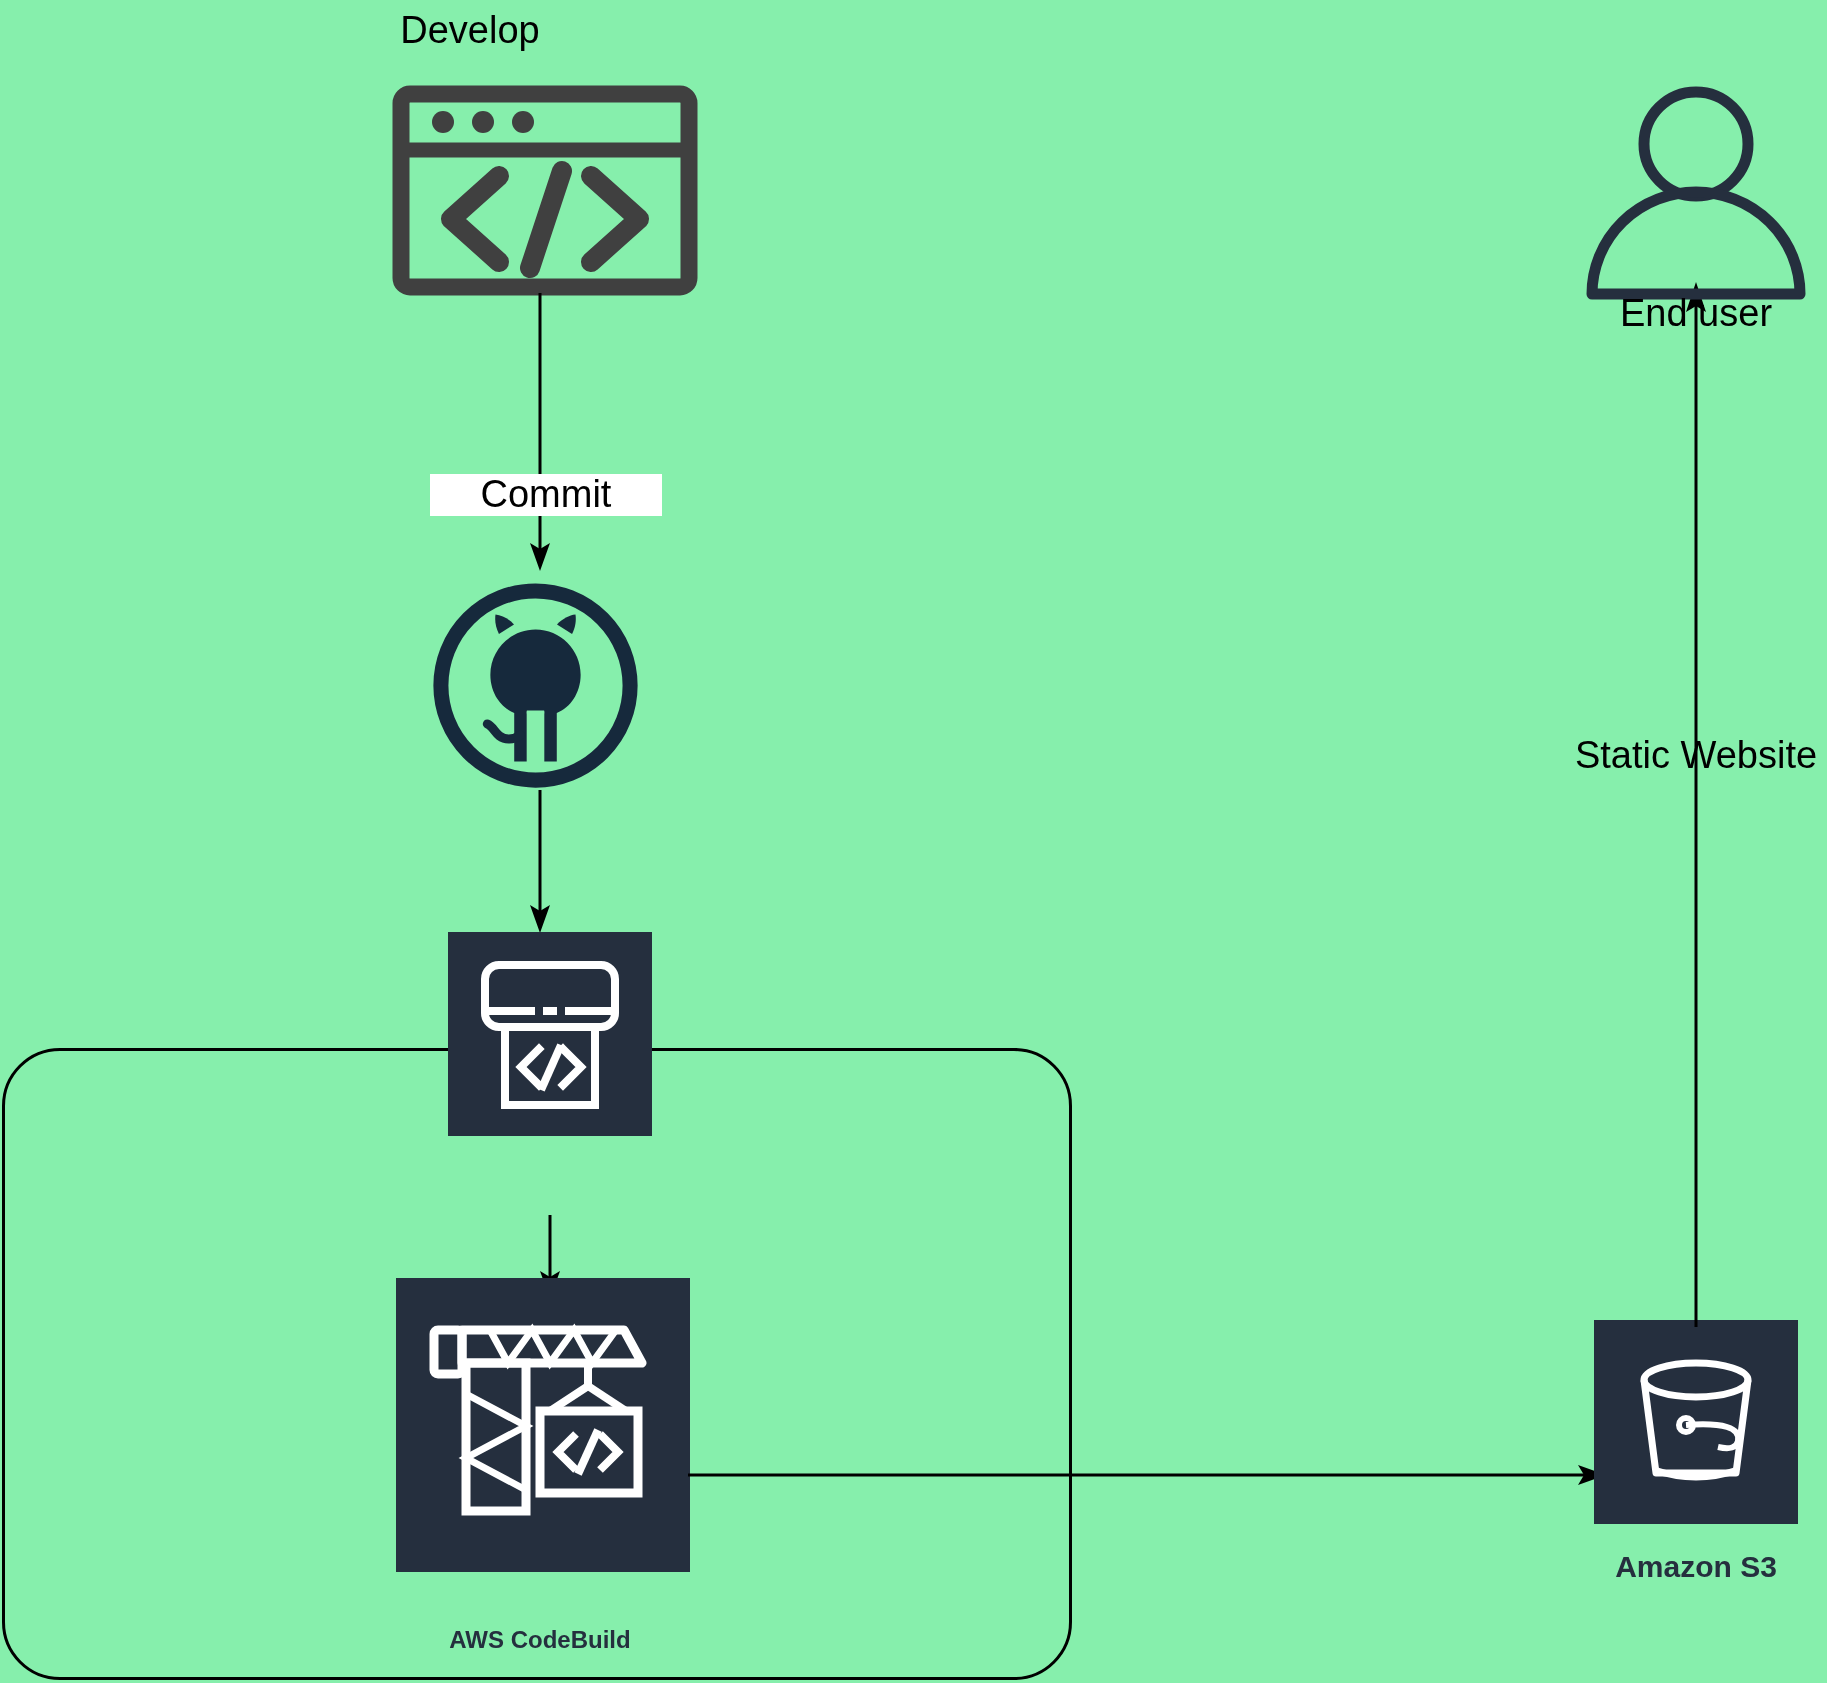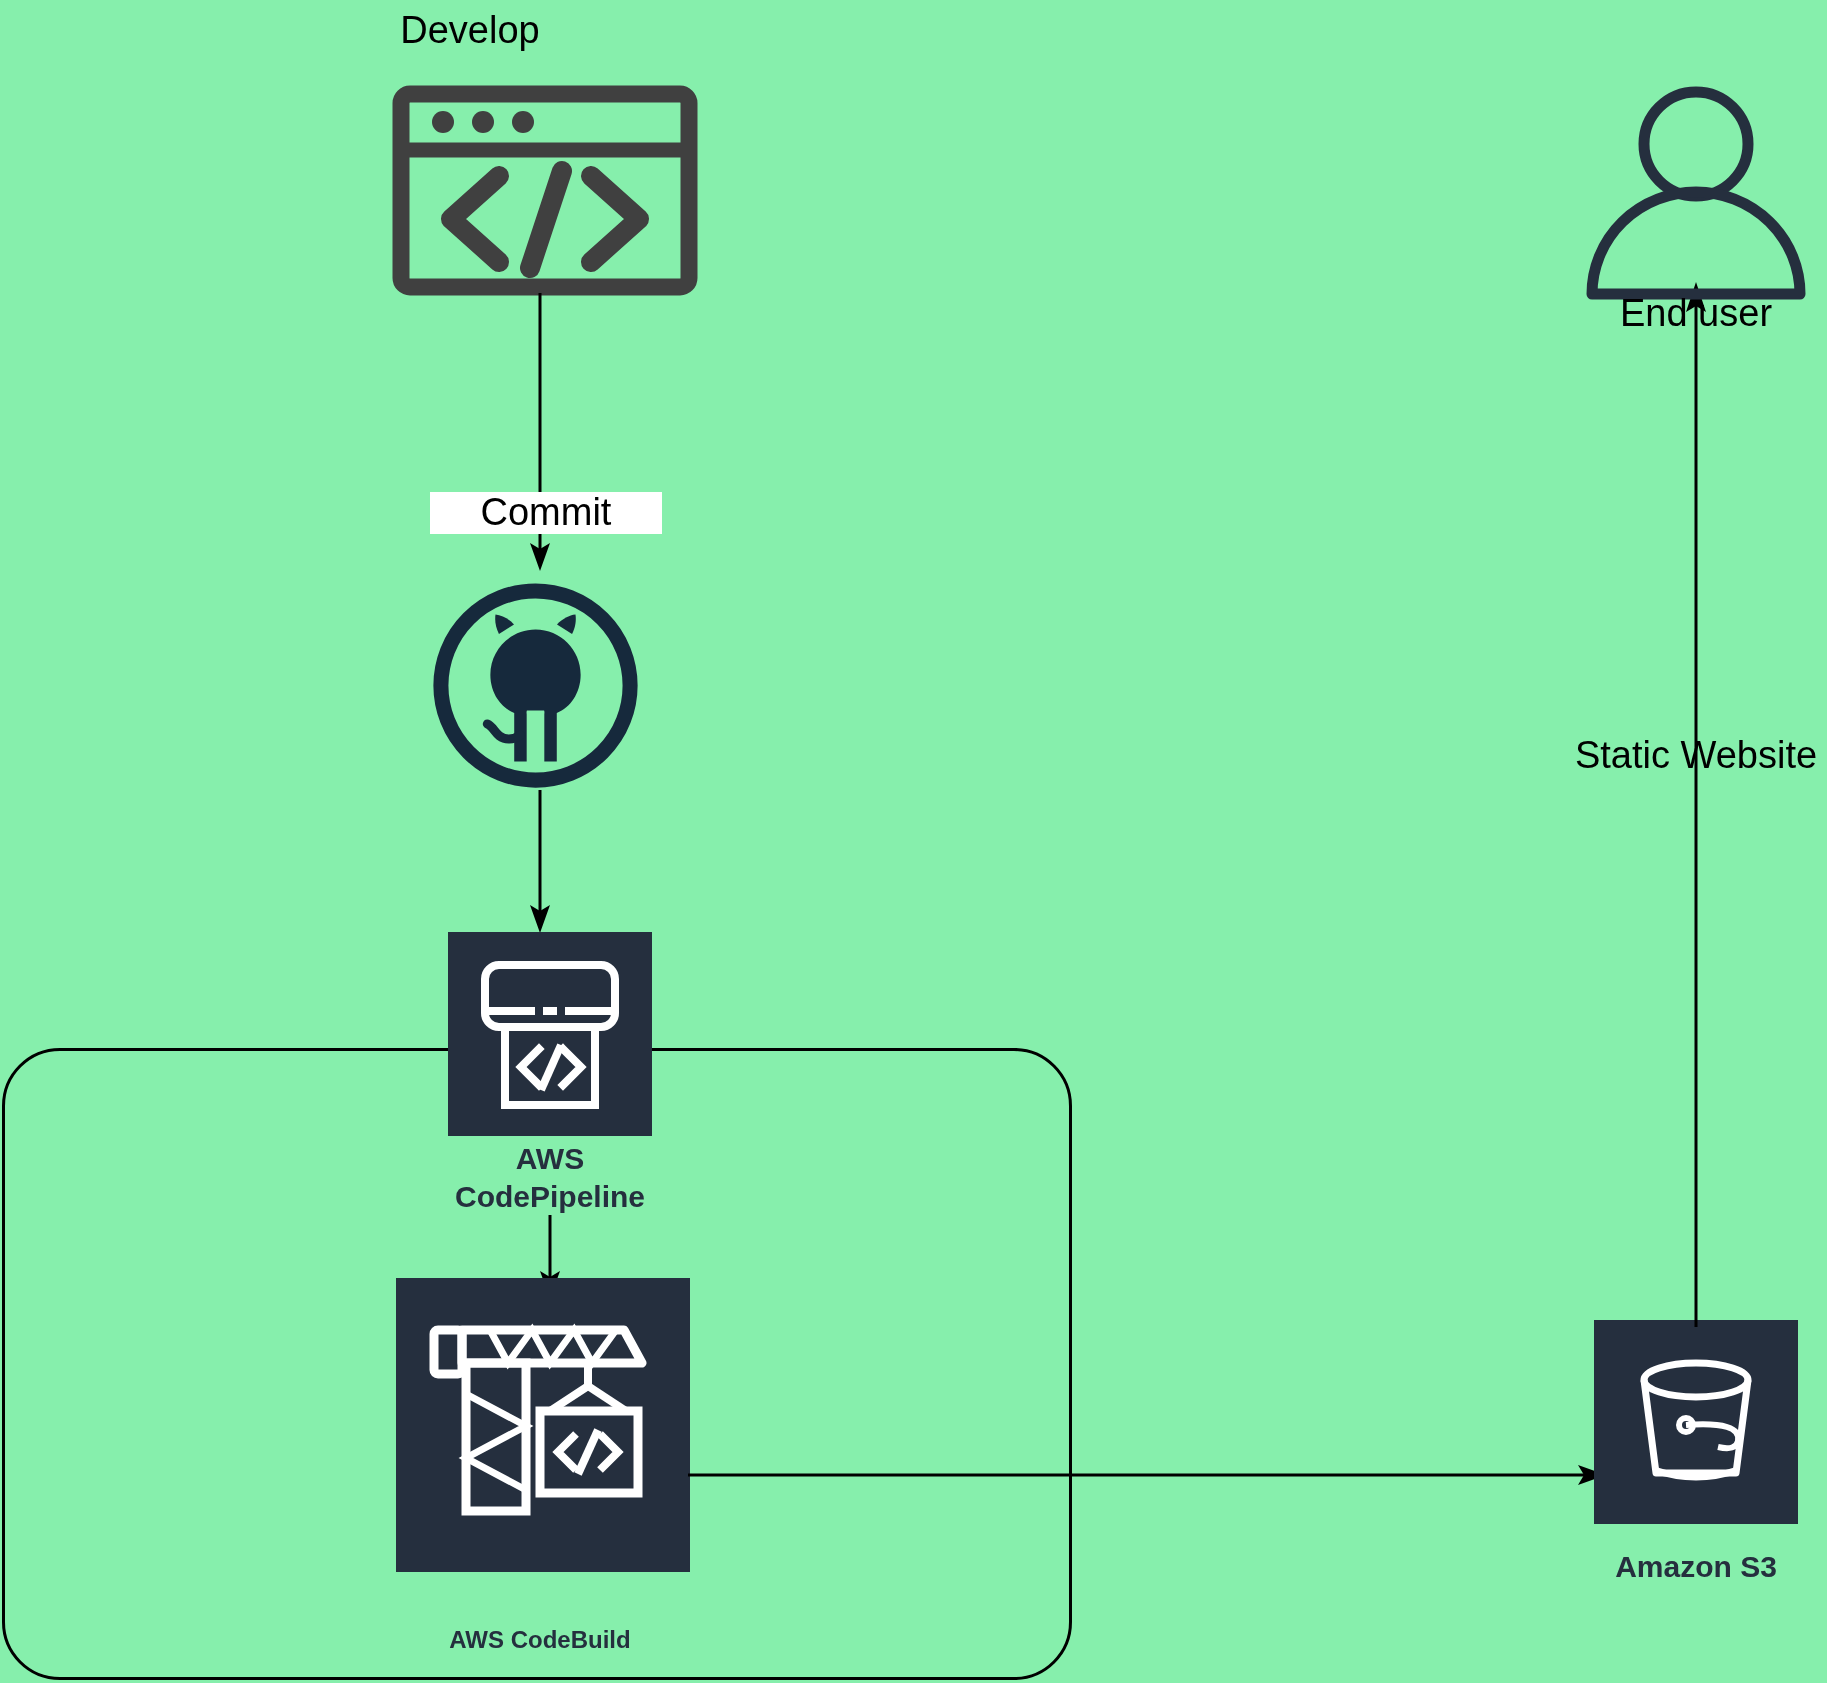--- a/index.html
+++ b/index.html
@@ -83,21 +83,21 @@
       <polyline points="196,88 244,131 196,174" fill="none" stroke="#404040" stroke-width="20" stroke-linecap="round" stroke-linejoin="round"></polyline>
     </svg>
   </div>
 
   <div class="abs" style="left:520px; top:293px; width:40px; height:280px;">
     <svg width="40" height="280" viewBox="0 0 40 280">
       <line x1="20" y1="0" x2="20" y2="265" stroke="#000000" stroke-width="3"></line>
       <polygon points="20,278 10,250 20,256 30,250" fill="#000000"></polygon>
     </svg>
   </div>
-  <div class="abs label-plain knockout" style="left:430px; top:492px; width:220px;">Commit</div>
+  <div class="abs label-plain knockout" style="left:430px; top:474px; width:220px;">Commit</div>
 
   <div class="abs" style="left:428px; top:578px; width:215px; height:215px;">
     <svg width="215" height="215" viewBox="0 0 100 100">
       <circle cx="50" cy="50" r="44" fill="none" stroke="#16293c" stroke-width="7"></circle>
       <path fill="#16293c" d="
         M50,24
         c-11.6,0 -21,9.4 -21,21
         c0,4.2 1.2,8.1 3.3,11.3
         c1.9,2.9 4.6,5.2 7.8,6.5
         l0,22.5
@@ -133,24 +133,20 @@
       <rect x="10" y="8" width="130" height="62" rx="14" ry="14" fill="none" stroke="#ffffff" stroke-width="8"></rect>
       <line x1="14" y1="54" x2="60" y2="54" stroke="#ffffff" stroke-width="8"></line>
       <line x1="68" y1="54" x2="82" y2="54" stroke="#ffffff" stroke-width="8"></line>
       <line x1="90" y1="54" x2="136" y2="54" stroke="#ffffff" stroke-width="8"></line>
       <rect x="30" y="70" width="90" height="78" fill="none" stroke="#ffffff" stroke-width="8"></rect>
       <polyline points="64,92 46,110 64,128" fill="none" stroke="#ffffff" stroke-width="8" stroke-linecap="square" stroke-linejoin="miter"></polyline>
       <line x1="86" y1="88" x2="66" y2="133" stroke="#ffffff" stroke-width="8"></line>
       <polyline points="88,92 106,110 88,128" fill="none" stroke="#ffffff" stroke-width="8" stroke-linecap="square" stroke-linejoin="miter"></polyline>
     </svg>
   </div>
-  <div class="abs label-bold two-line" style="left:400px; top:1140px; width:300px;">
-    <div>AWS</div>
-    <div>CodePipeline</div>
-  </div>
 
   <div class="abs" style="left:530px; top:1215px; width:40px; height:85px;">
     <svg width="40" height="85" viewBox="0 0 40 85">
       <line x1="20" y1="0" x2="20" y2="72" stroke="#000000" stroke-width="3"></line>
       <polygon points="20,84 10,56 20,62 30,56" fill="#000000"></polygon>
     </svg>
   </div>
 
   <div class="abs aws-box" style="left:396px; top:1278px; width:294px; height:294px;">
     <svg width="230" height="218" viewBox="0 0 230 218">

